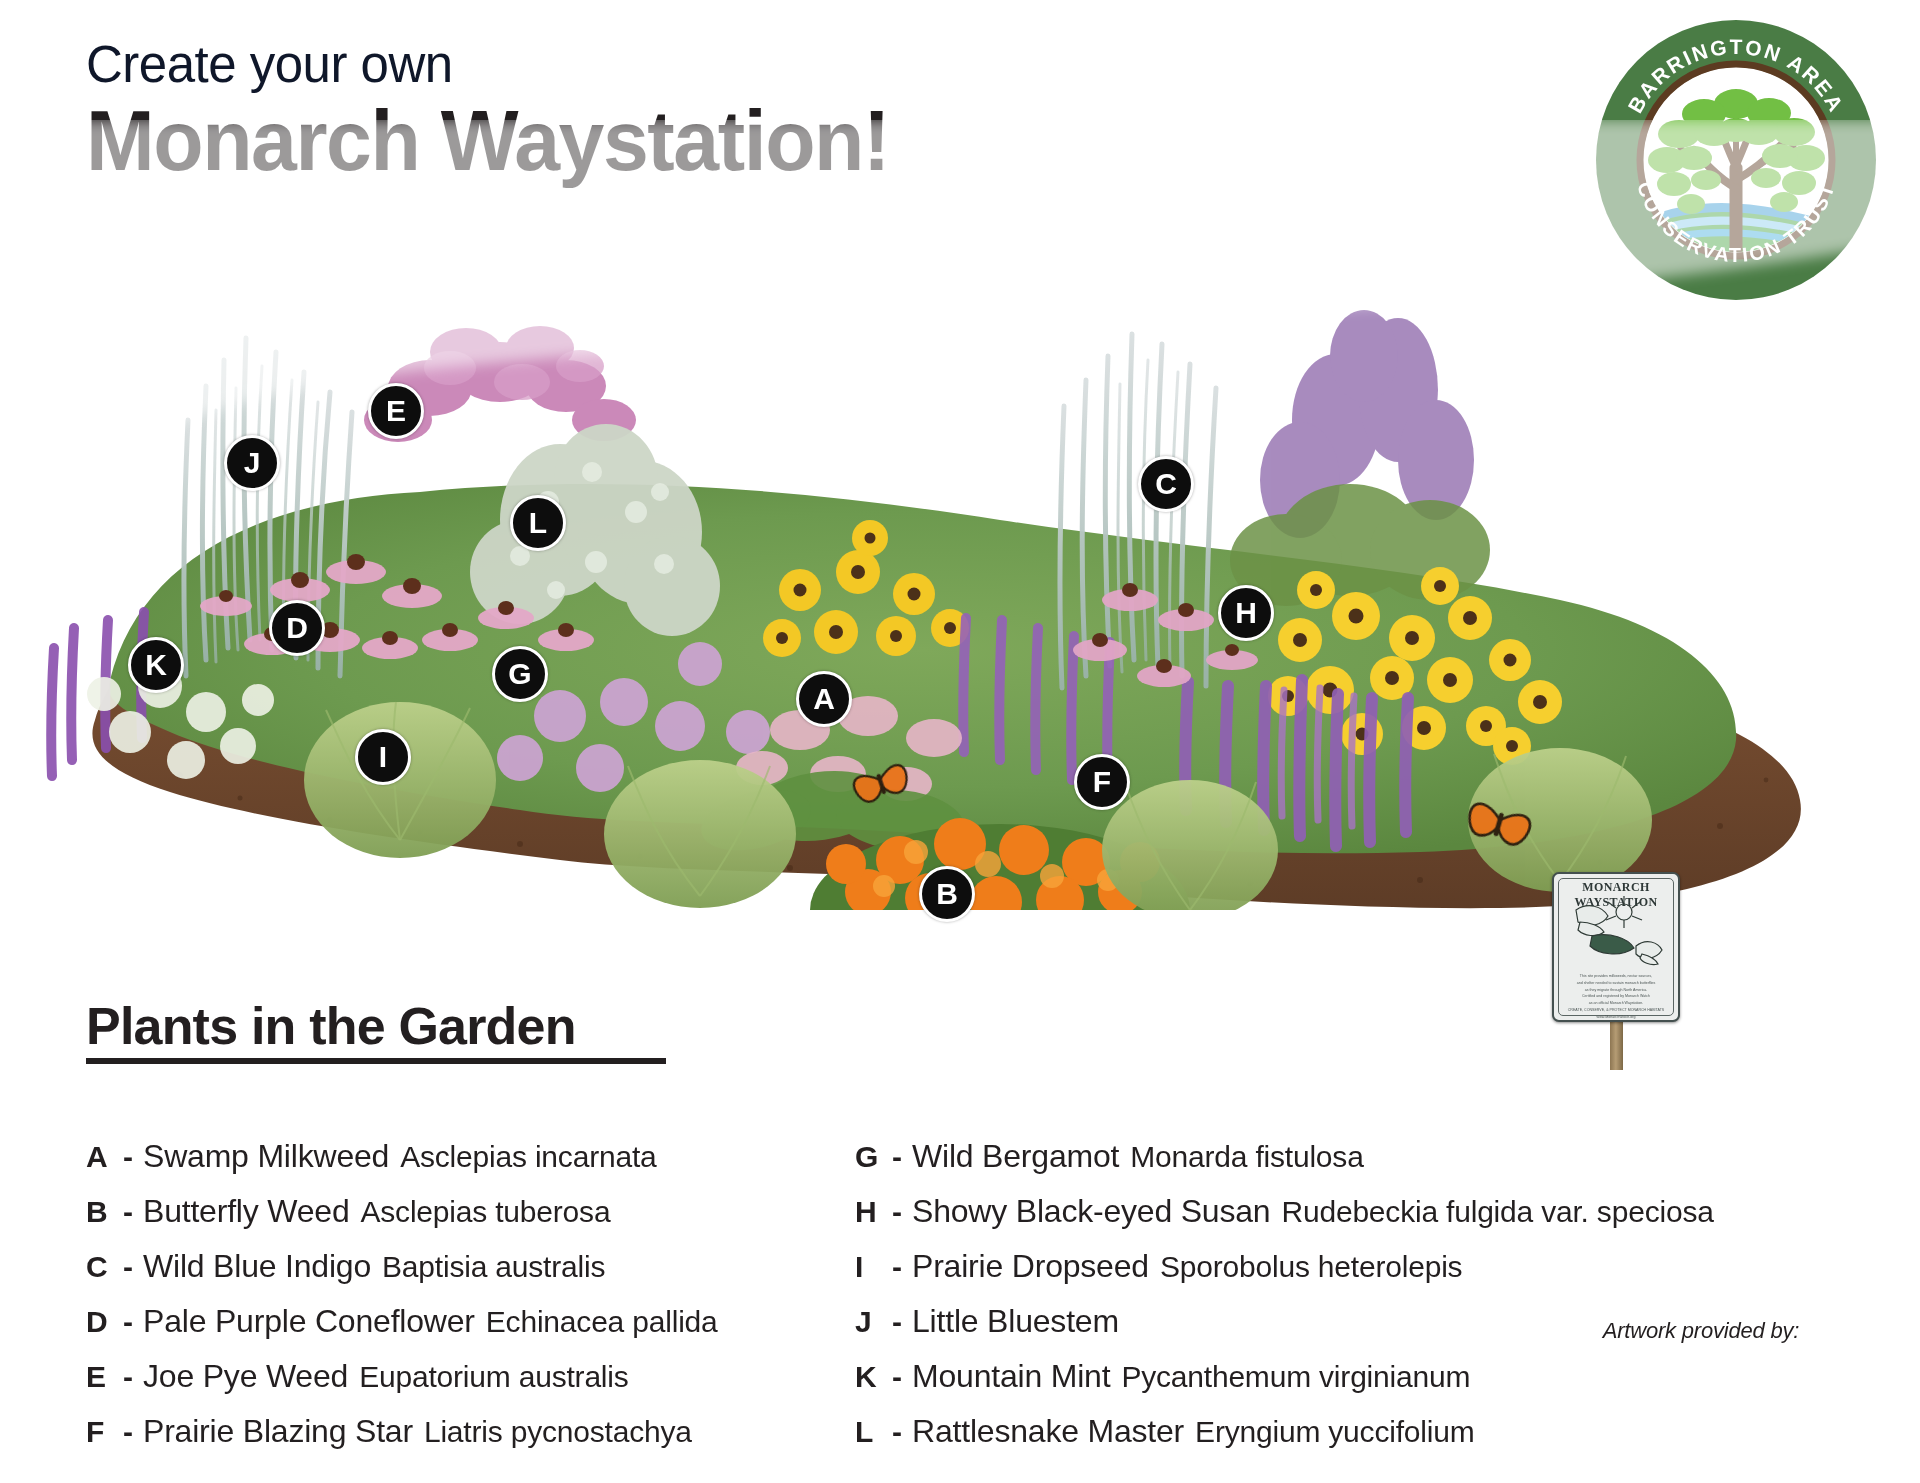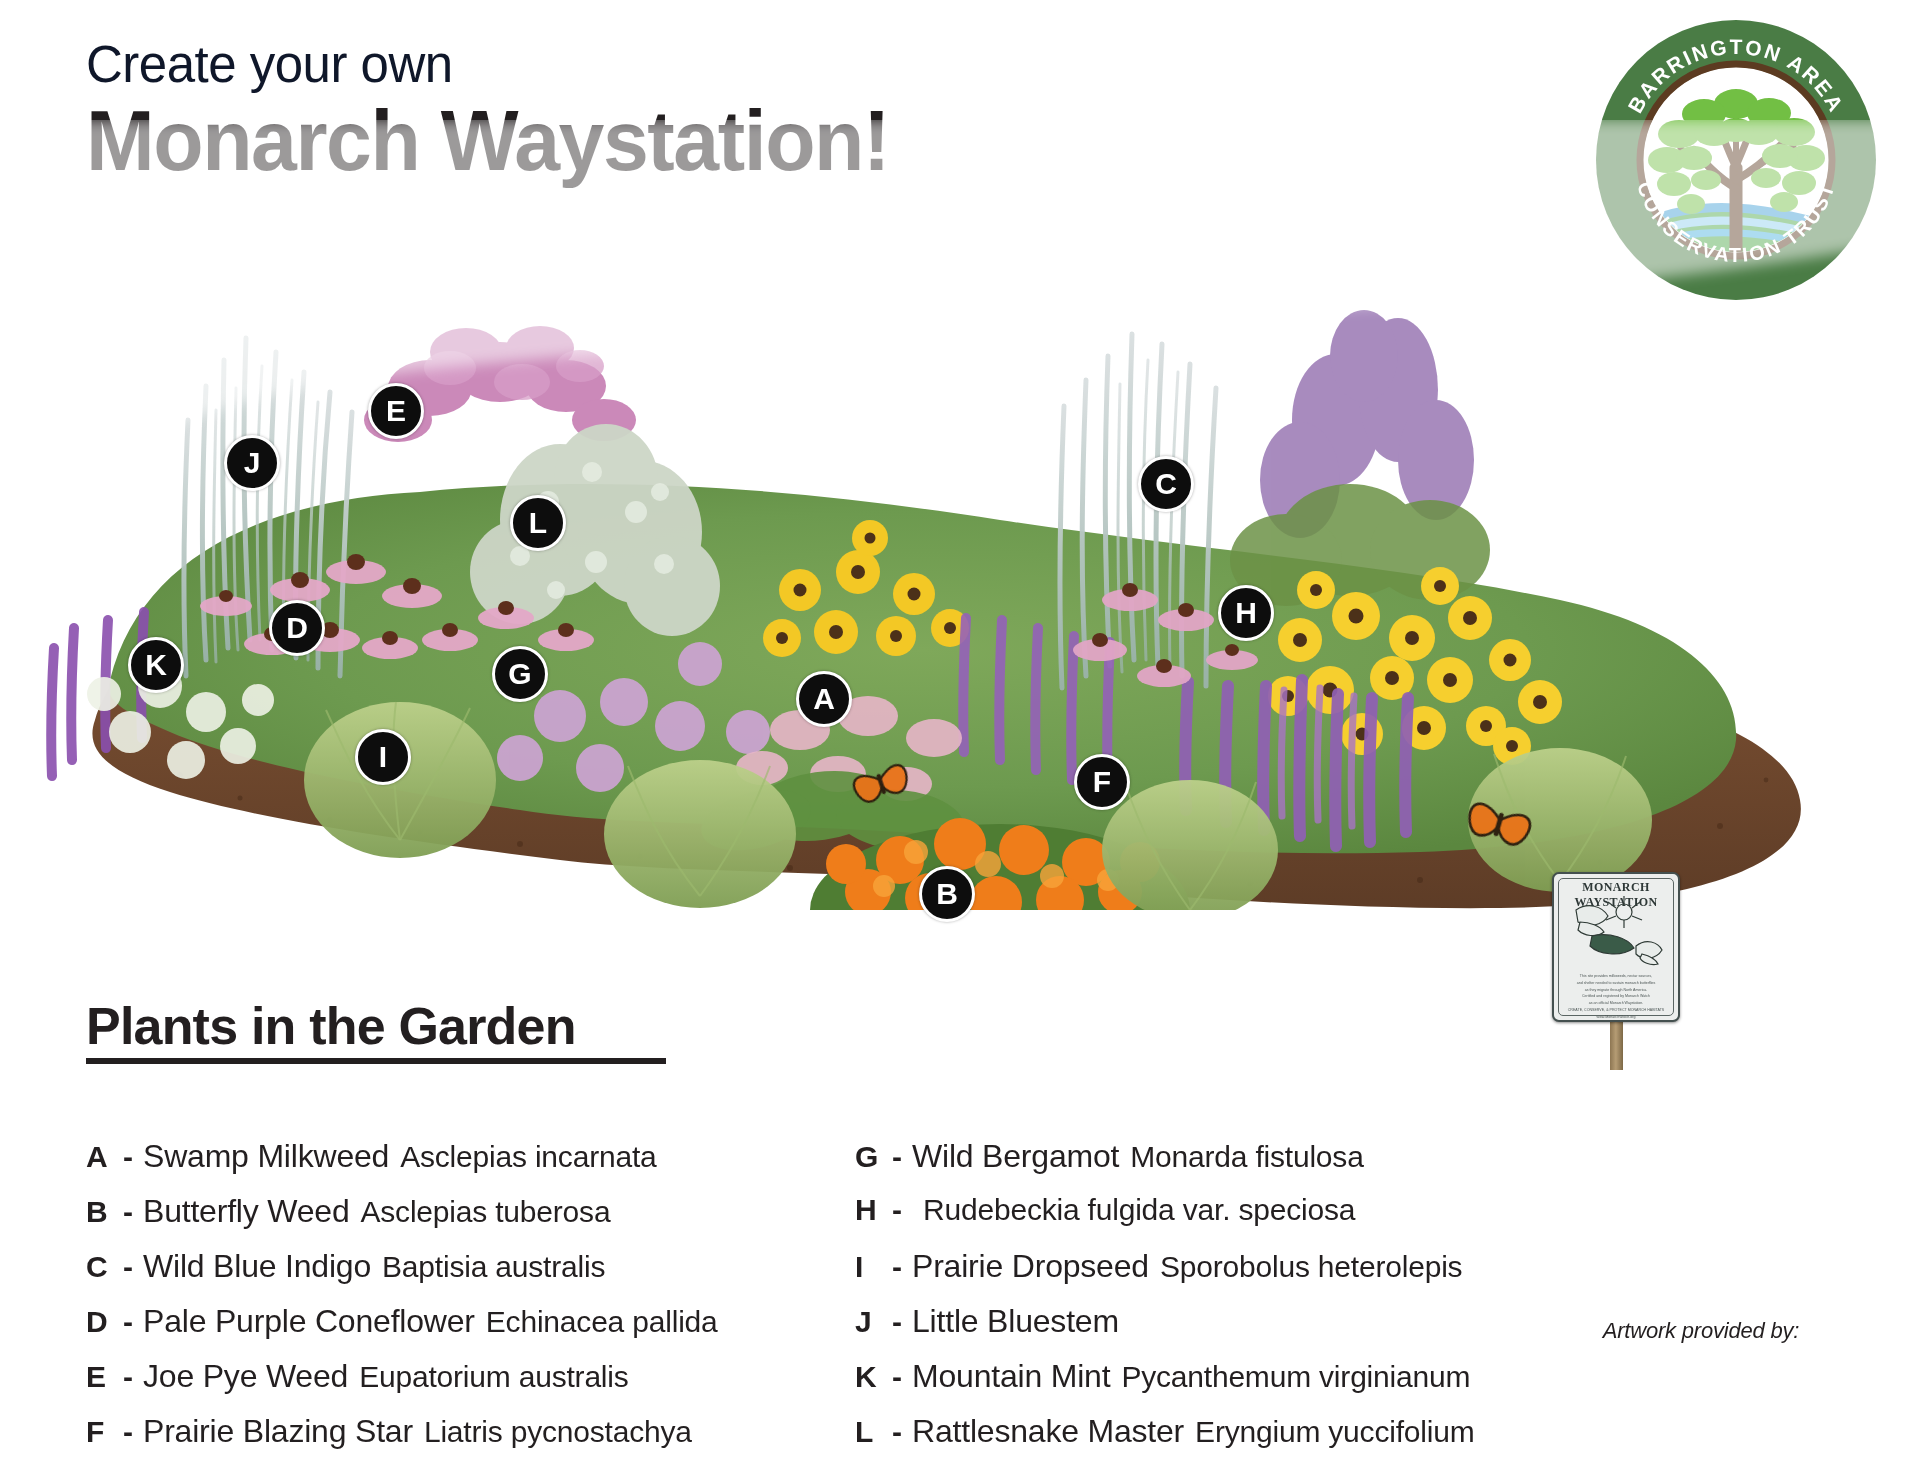--- a/index.html
+++ b/index.html
@@ -752,20 +752,21 @@
 <div class="plant-col" id="plant-col-right">
     <div class="plant-row">
       <span class="plant-key">G</span>
       <span class="plant-dash">-</span>
       <span class="plant-common">Wild Bergamot</span>
       <span class="plant-latin">Monarda fistulosa</span>
     </div>
     <div class="plant-row">
       <span class="plant-key">H</span>
       <span class="plant-dash">-</span>
+      <span class="plant-common">Showy Black-eyed Susan</span>
       <span class="plant-latin">Rudebeckia fulgida var. speciosa</span>
     </div>
     <div class="plant-row">
       <span class="plant-key">I</span>
       <span class="plant-dash">-</span>
       <span class="plant-common">Prairie Dropseed</span>
       <span class="plant-latin">Sporobolus heterolepis</span>
     </div>
     <div class="plant-row">
       <span class="plant-key">J</span>

